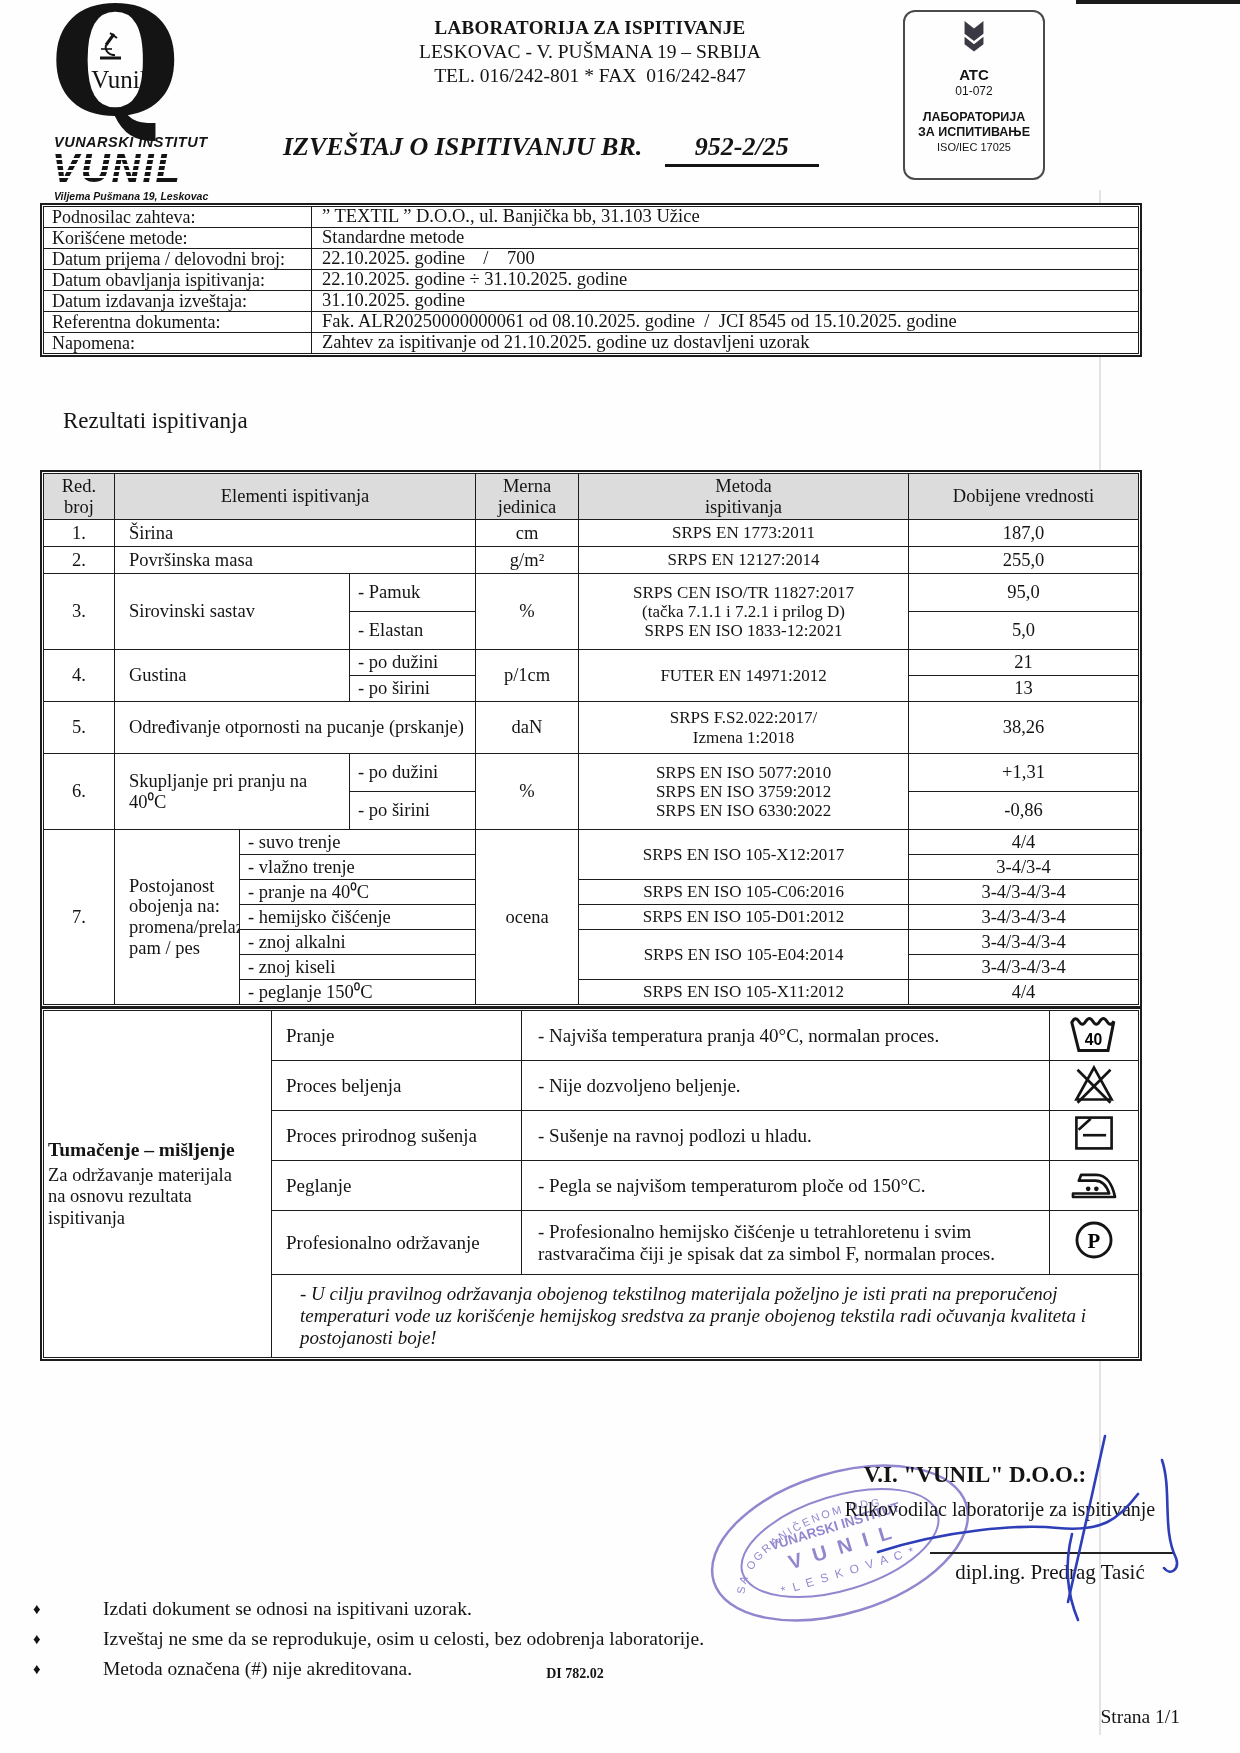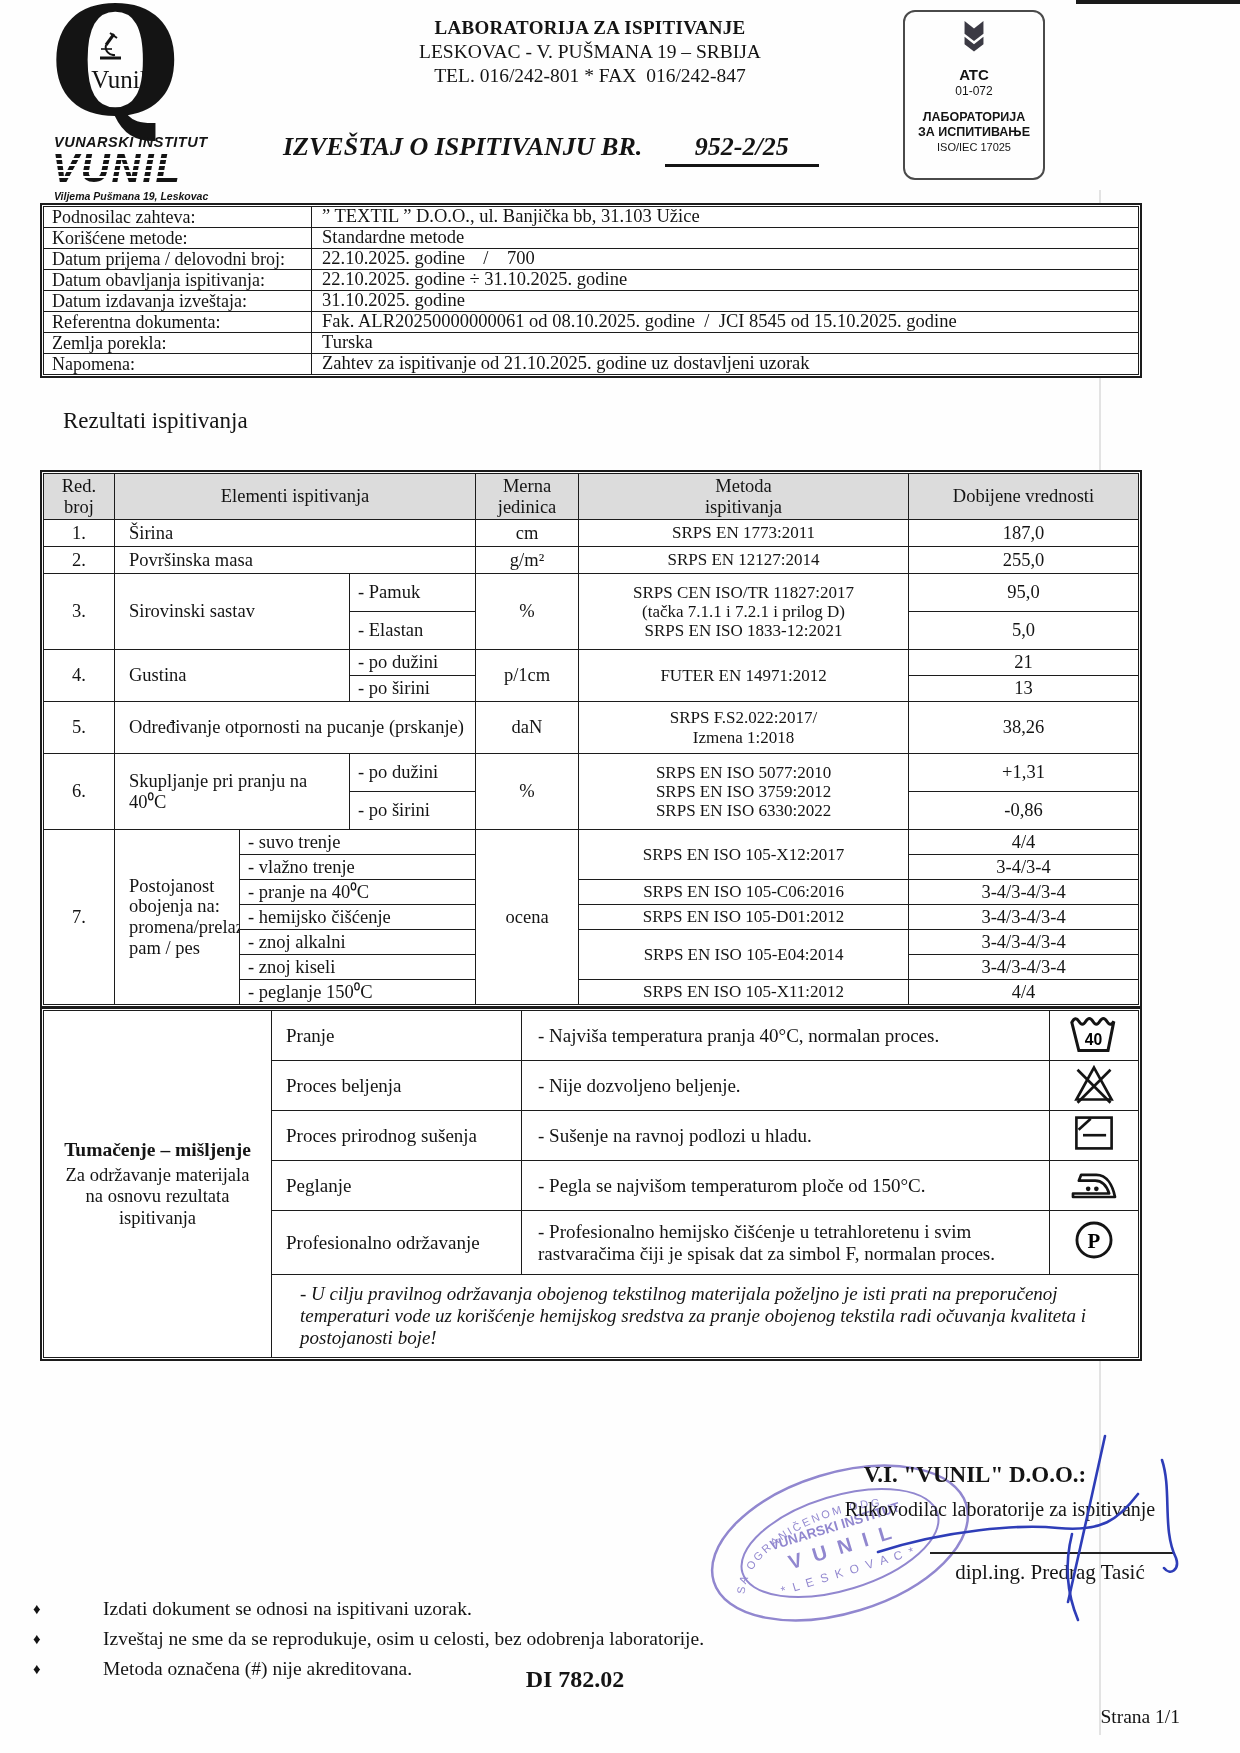--- a/index.html
+++ b/index.html
@@ -62,38 +62,38 @@
   .res .nm{padding-left:14px;}
   .res .sub{padding-left:8px;}
   .res .m{font-size:17px;}
   tr.rh46{height:46px;} tr.rh27{height:27px;} tr.rh38{height:38px;}
   tr.rh26{height:26px;} tr.rh52{height:52px;} tr.rh25{height:25px;}
 
   .care td{font-size:19px;line-height:1.15;}
   .care .cat{padding-left:14px;}
   .care .desc{padding-left:16px;font-family:Liberation Serif, serif;}
   .care .sym{text-align:center;padding:0;}
-  .care-label{text-align:center;font-family:Liberation Serif, serif;}
+  .care-label{font-family:Liberation Serif, serif;}
   .care-label .t{font-weight:bold;font-size:19.5px;margin-bottom:4px;}
   .care-label .s{font-size:18.5px;}
   tr.ch50{height:50px;} tr.ch64{height:64px;} tr.ch68{height:68px;}
   .note-cell{font-style:italic;font-size:19px;padding:8px 30px 8px 28px;line-height:1.45;}
 
   
   .sig-company{left:790px;top:1462px;width:370px;text-align:center;font-size:23px;font-weight:bold;}
   .sig-role{left:820px;top:1498px;width:360px;text-align:center;font-size:20px;}
   .sig-line{left:930px;top:1552px;width:245px;border-top:2px solid #222;}
   .sig-name{left:905px;top:1560px;width:290px;text-align:center;font-size:21px;}
   .stamp{left:700px;top:1464px;width:280px;height:158px;transform:rotate(-17deg);opacity:.88;}
   .pen{left:850px;top:1430px;z-index:3;}
 
   
   .bullet-row{left:33px;width:900px;font-size:19.5px;}
   .bullet-glyph{display:inline-block;width:70px;font-size:15px;vertical-align:1px;}
-  .doc-code{left:460px;top:1666px;width:230px;text-align:center;font-size:24px;font-weight:bold;}
+  .doc-code{left:460px;top:1666px;width:230px;text-align:center;font-size:14px;font-weight:bold;}
   .page-num{left:1000px;top:1706px;width:180px;text-align:right;font-size:19.5px;}
 </style>
 </head>
 <body>
 
 <div class="page">
 
   <div class="artifact-top"></div>
   <div class="artifact-line"></div>
 
@@ -161,24 +161,20 @@
         <td class="lbl">Datum obavljanja ispitivanja:</td>
         <td class="val pre">22.10.2025. godine ÷ 31.10.2025. godine</td>
           </tr>
       <tr>
         <td class="lbl">Datum izdavanja izveštaja:</td>
         <td class="val pre">31.10.2025. godine</td>
           </tr>
       <tr>
         <td class="lbl">Referentna dokumenta:</td>
         <td class="val pre">Fak. ALR20250000000061 od 08.10.2025. godine  /  JCI 8545 od 15.10.2025. godine</td>
-          </tr>
-      <tr>
-        <td class="lbl">Zemlja porekla:</td>
-        <td class="val pre">Turska</td>
           </tr>
       <tr>
         <td class="lbl">Napomena:</td>
         <td class="val pre">Zahtev za ispitivanje od 21.10.2025. godine uz dostavljeni uzorak</td>
           </tr>
     </tbody>
       </table>
   </div>
 
   <div class="abs res-head">Rezultati ispitivanja</div>

